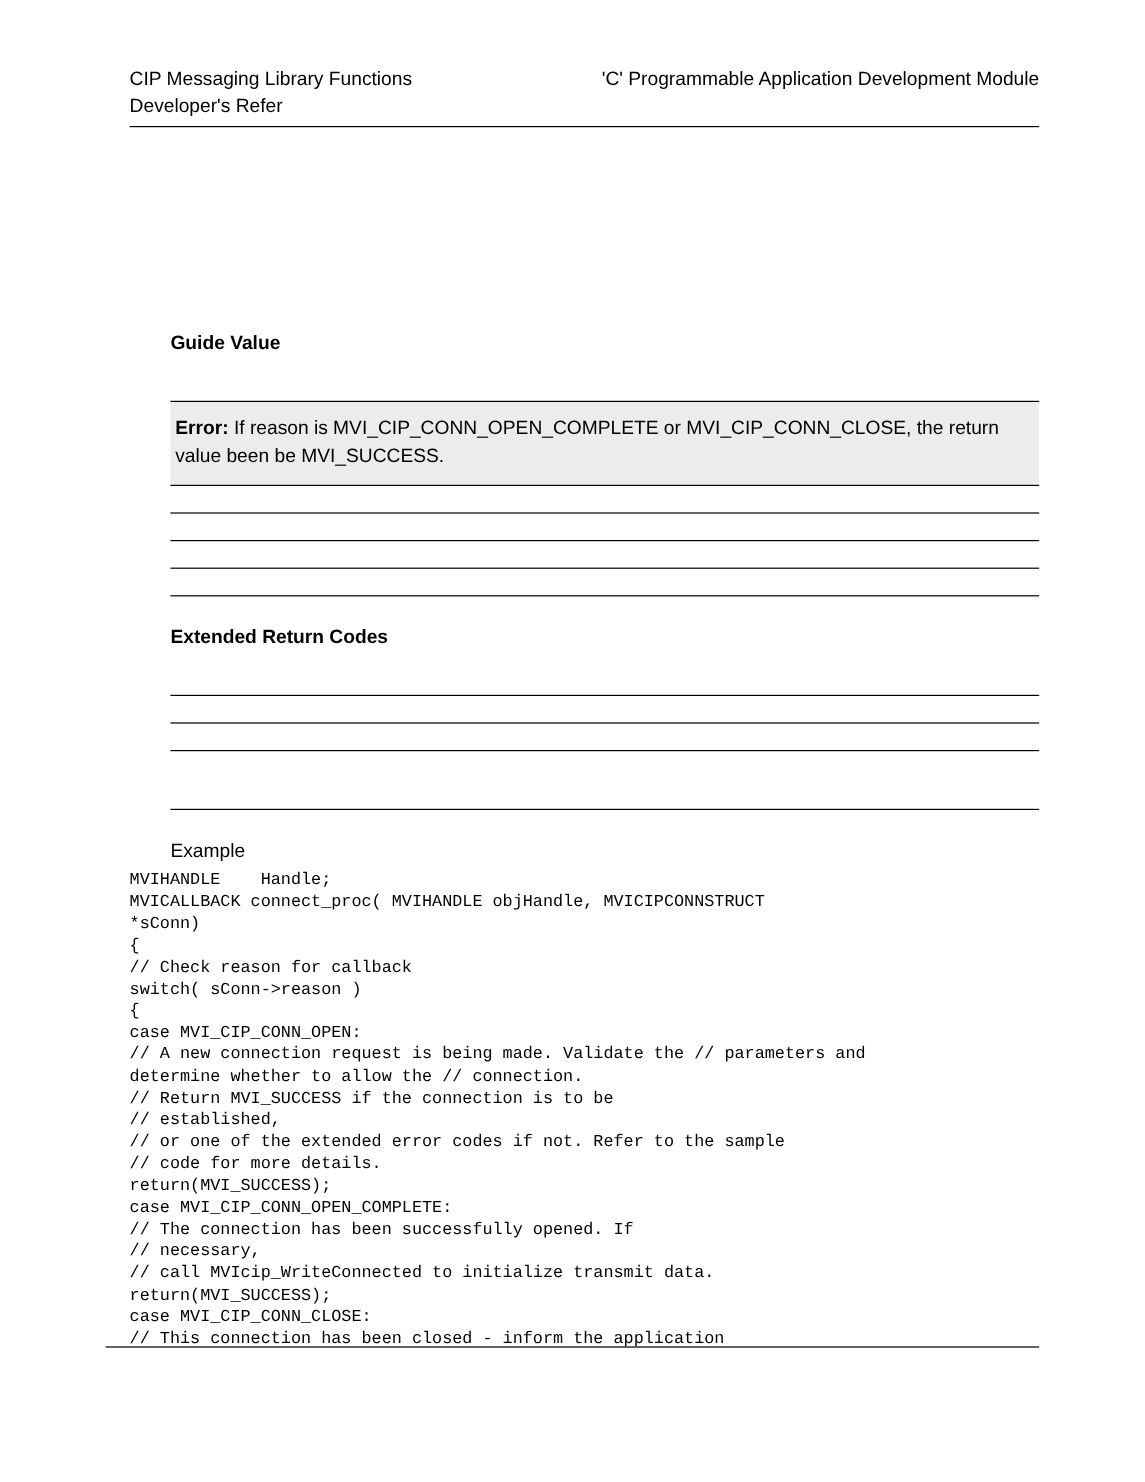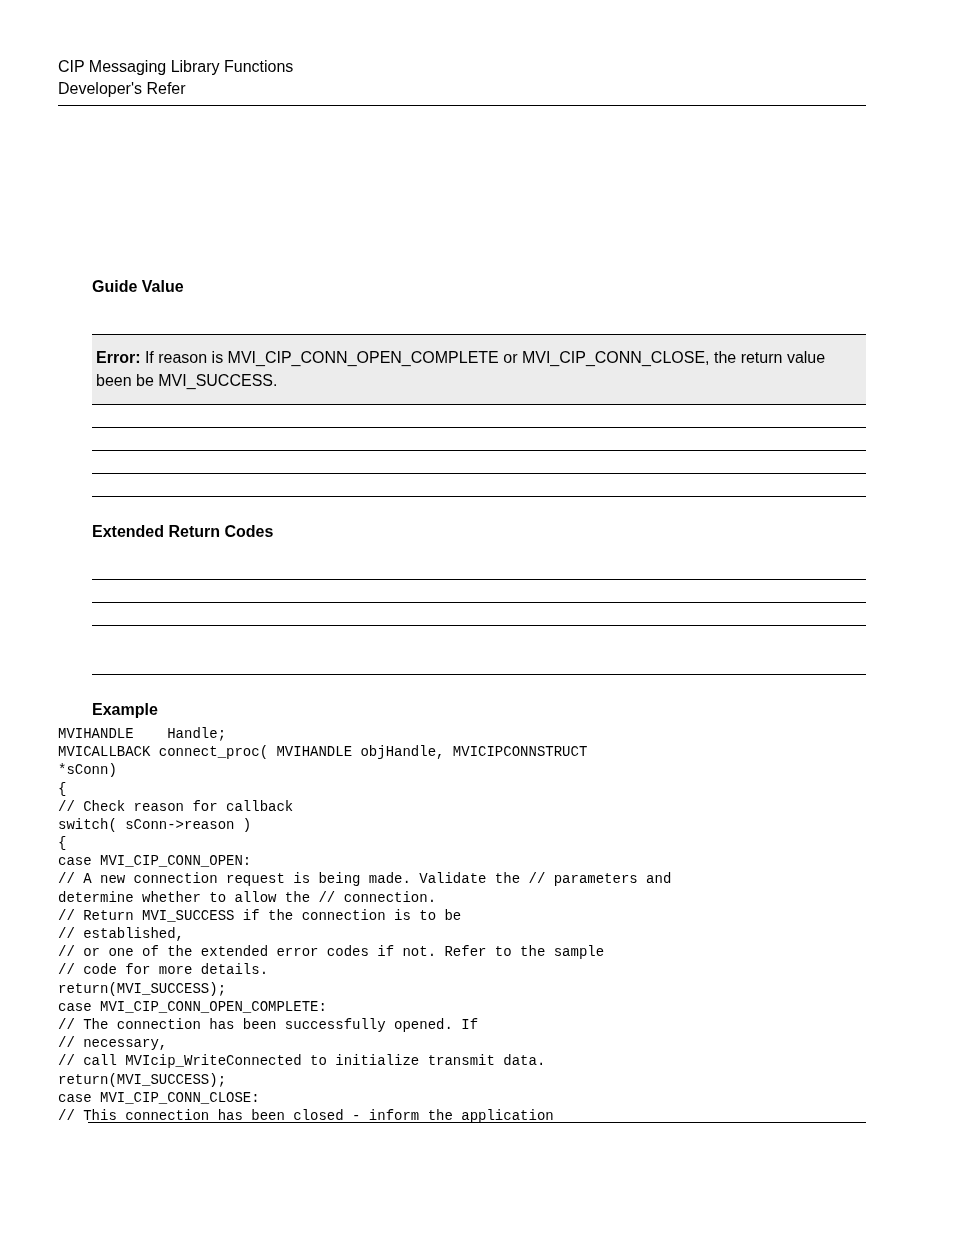--- a/index.html
+++ b/index.html
@@ -5,21 +5,22 @@
   * { box-sizing: border-box; margin: 0; padding: 0; }
   body {
     background: #fff;
     font-family: Arial, Helvetica, sans-serif;
     width: 954px;
     height: 1235px;
     position: relative;
     color: #000;
   }
   .page {
-    padding: 56px 88px 40px 58px;
+    padding: 56px 88px 40px 88px;
+    margin-left: 20px;
   }
   .header {
     display: flex;
     justify-content: space-between;
     font-size: 16px;
     line-height: 1.35;
     margin-bottom: 6px;
   }
   .header-left { text-align: left; }
   .header-right { text-align: right; }
@@ -59,21 +60,21 @@
   }
   .extended-rules hr {
     border: none;
     border-top: 1px solid #000;
     margin-top: 22px;
   }
   .extended-rules hr.gap {
     margin-top: 48px;
   }
   .example-heading {
-    font-weight: bold;
+    font-weight: normal;
     font-size: 16px;
     margin-top: 26px;
     margin-bottom: 6px;
   }
   pre.code {
     font-family: "Courier New", Courier, monospace;
     font-size: 14px;
     line-height: 1.3;
     white-space: pre-wrap;
     margin-left: -34px;
@@ -91,20 +92,21 @@
 <body>
 
 <div class="page">
 
   <div class="header">
     <div class="header-left">
       <div>CIP Messaging Library Functions</div>
       <div>Developer's Refer</div>
     </div>
     <div class="header-right">
+      <div>'C' Programmable Application Development Module</div>
     </div>
   </div>
   <hr class="header-rule">
 
   <div class="content">
 
     <div class="section-heading">Guide Value</div>
 
     <div class="note-box">
       <b>Error:</b><span> If reason is MVI_CIP_CONN_OPEN_COMPLETE or MVI_CIP_CONN_CLOSE, the return value been be MVI_SUCCESS.</span>

